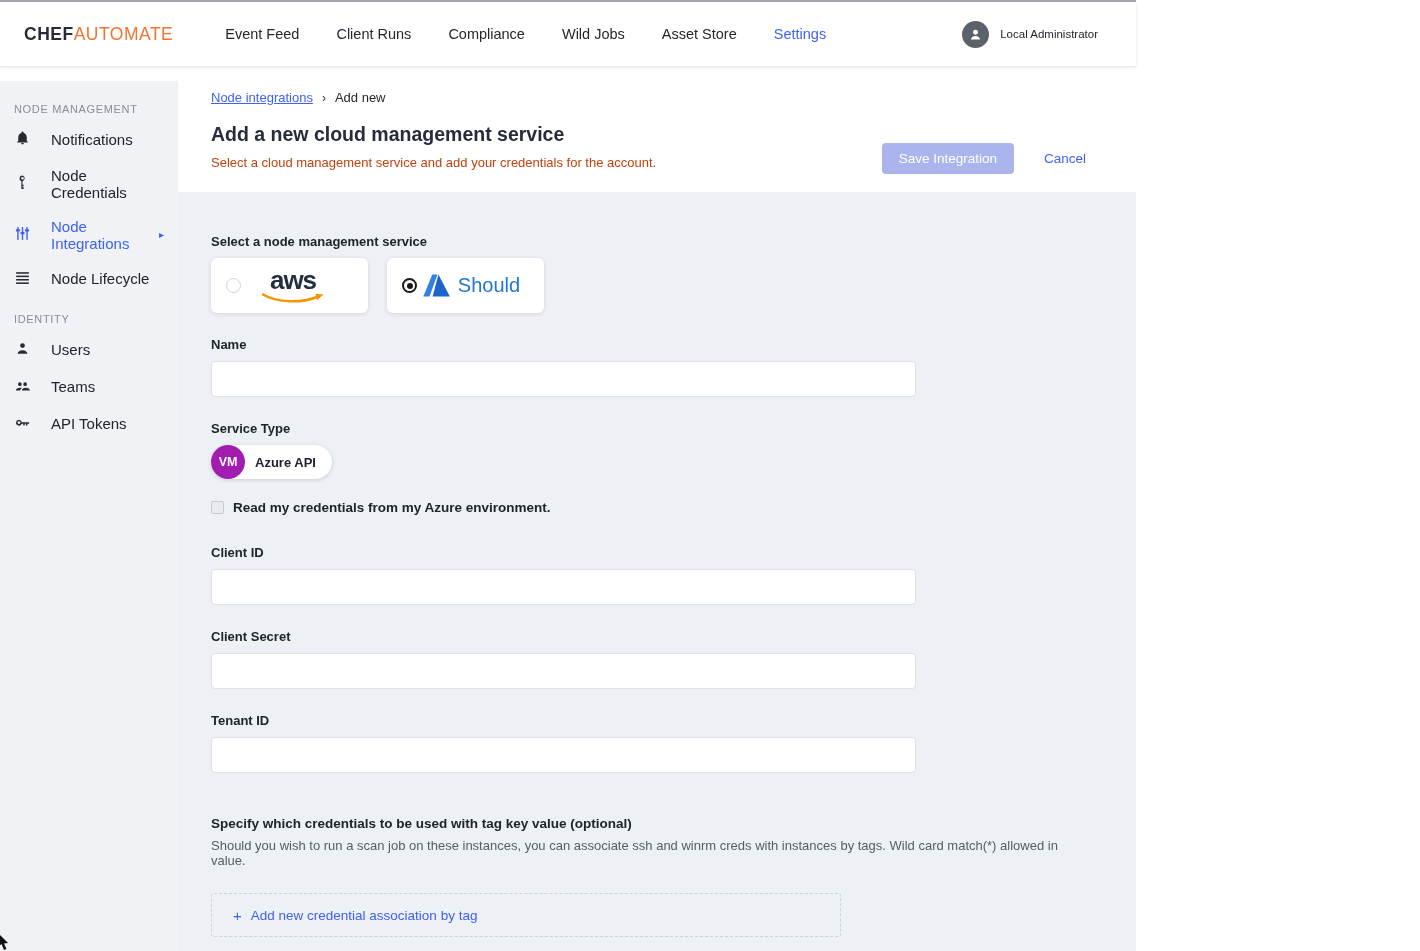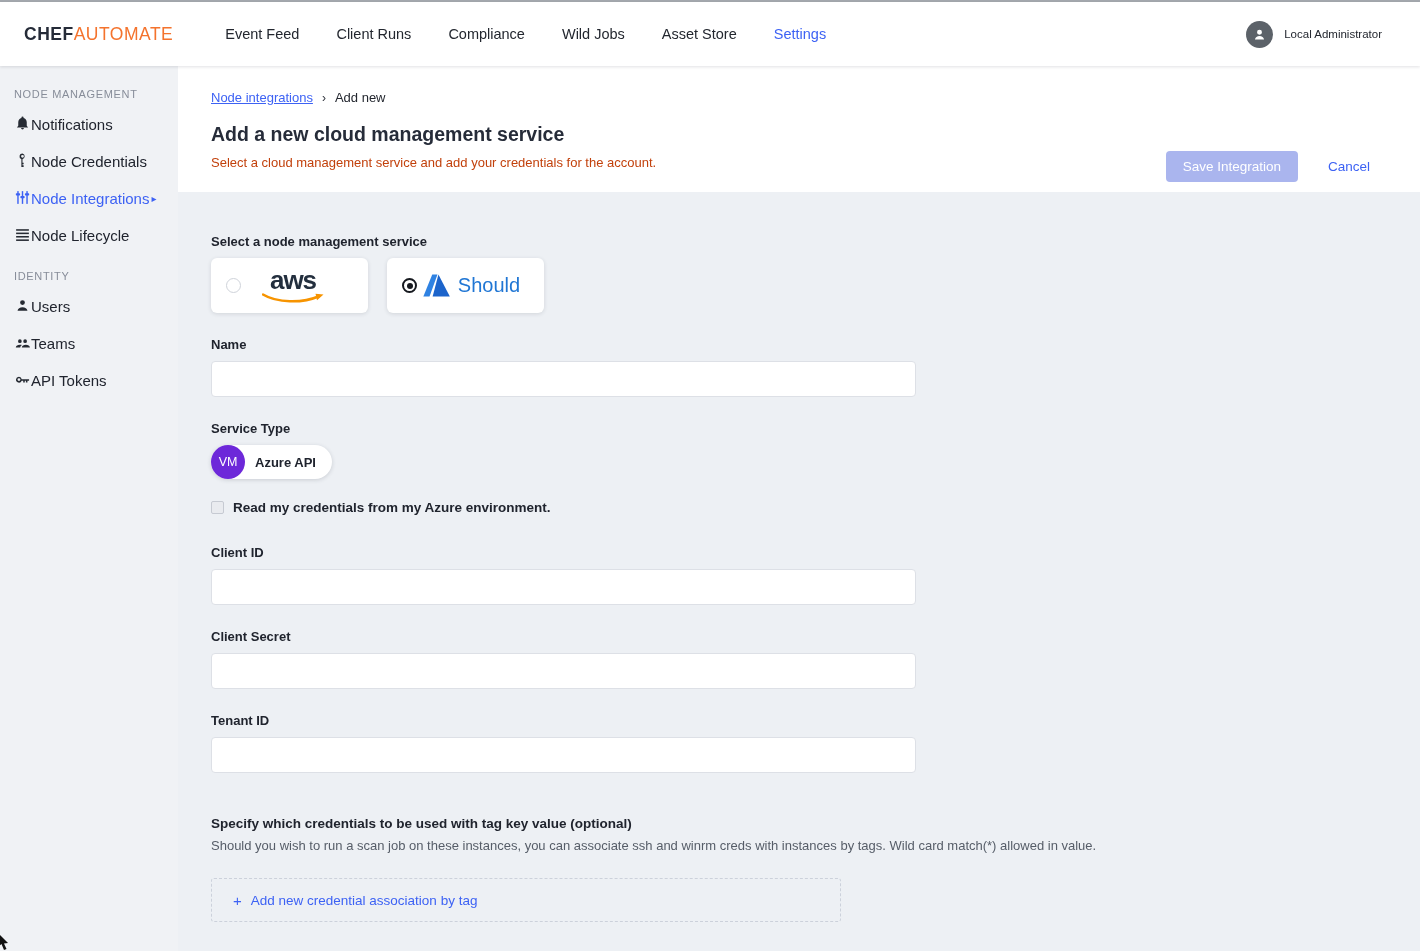--- a/index.html
+++ b/index.html
@@ -1,53 +1,53 @@
 <!DOCTYPE html>
 <html><head>
 <meta charset="utf-8">
 <style>
   * { margin:0; padding:0; box-sizing:border-box; }
   html,body { width:1420px; height:951px; overflow:hidden; }
   body { font-family:"Liberation Sans","DejaVu Sans",sans-serif; background:#fff; color:#23272f; }
-  .page { width:1420px; height:951px; display:flex; flex-direction:column; border-top:2px solid #a4a8ae; position:relative; }
+  .page { width:1136px; height:951px; display:flex; flex-direction:column; border-top:2px solid #a4a8ae; position:relative; }
 
   
   .topbar { height:64px; background:#fff; display:flex; align-items:center; padding:0 38px 0 24px;
             box-shadow:0 1px 3px rgba(40,45,60,.14); position:relative; z-index:5; }
   .logo { display:flex; align-items:baseline; font-size:17.5px; letter-spacing:.5px; cursor:pointer; }
   .logo .chef { font-weight:700; color:#252b38; }
   .logo .automate { font-weight:500; color:#f4732d; }
   .topnav { display:flex; align-items:center; gap:37px; margin-left:52px; }
   .topnav .nav-item { font-size:14.5px; color:#23272f; cursor:pointer; }
   .topnav .nav-item.active { color:#3d62f4; }
   .topbar-right { margin-left:auto; display:flex; align-items:center; gap:11px; cursor:pointer; }
   .avatar { width:27px; height:27px; border-radius:50%; background:#5c6269; display:flex; align-items:center; justify-content:center; }
   .user-name { font-size:11.5px; color:#23272f;text-align:center; }
 
   
   .body-row { flex:1; display:flex; min-height:0; }
-  .sidebar { width:178px; background:#f0f2f5; padding-top:14px; flex-shrink:0; }
+  .sidebar { width:178px; background:#f0f2f5; padding-top:14px; flex-shrink:0;margin-top:15px; }
   .side-section-title { font-size:11px; color:#878d99; letter-spacing:.06em; padding:8px 14px 6px; }
-  .side-item { display:flex; align-items:center; gap:0; padding:8.5px 14px; font-size:15px; color:#20242e; cursor:pointer; }
+  .side-item { display:flex; align-items:center; gap:20px; padding:8.5px 14px; font-size:15px; color:#20242e; cursor:pointer; }
   .side-item svg { flex-shrink:0; color:#262b33; }
   .side-item.active, .side-item.active svg { color:#3d62f4; }
   .side-arrow { font-size:10px; margin-left:2px; }
   .side-section { margin-bottom:8px; }
 
   .content { flex:1; display:flex; flex-direction:column; min-width:0; }
 
   
   .page-head { background:#fff; padding:24px 50px 22px 33px; position:relative; }
   .breadcrumb { font-size:13px; display:flex; align-items:center; gap:9px; }
   .breadcrumb a { color:#3d62f4; text-decoration:underline; cursor:pointer; }
   .crumb-sep { color:#30343d; font-size:12px; }
   .crumb-current { color:#23272f; }
   .page-title { font-size:19.5px; font-weight:700; color:#262c39; margin-top:18px; }
   .page-subtitle { font-size:13px; color:#c2410c; margin-top:9px; }
-  .head-actions { position:absolute; right:50px; top:77px; display:flex; align-items:center; gap:30px;margin-top:8px; }
+  .head-actions { position:absolute; right:50px; top:77px; display:flex; align-items:center; gap:30px; }
   .btn-save { background:#aab5ee; color:#fff; border:none; border-radius:4px; font-size:13.5px;
               padding:8px 17px; font-family:inherit; cursor:pointer; }
   .link-cancel { color:#3d62f4; font-size:13.5px; cursor:pointer; }
 
   
   .form-area { flex:1; background:#edf0f4; padding:42px 50px 8px 33px; overflow:hidden; }
   .field-label { font-size:13px; font-weight:700; color:#20242e; margin-bottom:9px; }
   .service-cards { display:flex; gap:19px; margin-bottom:24px; }
   .service-card { width:157px; height:55px; background:#fff; border-radius:6px;
                   box-shadow:0 1px 4px rgba(44,50,65,.14); display:flex; align-items:center;
@@ -60,22 +60,22 @@
   .aws-text { font-size:26px; font-weight:700; letter-spacing:-1px; color:#232f3e; }
   .azure-logo { margin:0 auto; display:flex; align-items:center; gap:7px; padding-right:4px; }
   .azure-text { font-size:20px; color:#2076d4; }
 
   .text-input { width:705px; height:36px; background:#fff; border:1px solid #dde0e6; border-radius:4px;
                 font-family:inherit; font-size:14px; padding:0 10px; color:#23272f; display:block; }
   .field-block { margin-bottom:24px; }
 
   .vm-pill { display:inline-flex; align-items:center; height:34px; background:#fff; border-radius:17px;
              box-shadow:0 1px 4px rgba(44,50,65,.18); cursor:pointer; }
-  .vm-badge { width:34px; height:34px; border-radius:50%; background:#6d28d9; color:#fff; font-size:12.5px;
-              font-weight:400; display:flex; align-items:center; justify-content:center; }
+  .vm-badge { width:34px; height:34px; border-radius:50%; background:#a21caf; color:#fff; font-size:12.5px;
+              font-weight:700; display:flex; align-items:center; justify-content:center; }
   .vm-label { font-size:13px; font-weight:700; color:#20242e; padding:0 16px 0 10px; }
 
   .checkbox-row { display:flex; align-items:center; margin:21px 0 30px; }
   .checkbox { width:13px; height:13px; border:1px solid #c6cad2; background:#e9ebef; border-radius:2px;
               margin-right:9px; cursor:pointer; flex-shrink:0; }
   .checkbox-label { font-size:13.5px; font-weight:700; color:#20242e; }
 
   .tag-section { margin-top:43px; }
   .tag-heading { font-size:13.5px; font-weight:700; color:#20242e; }
   .tag-desc { font-size:13px; color:#565d68; margin-top:7px; }

